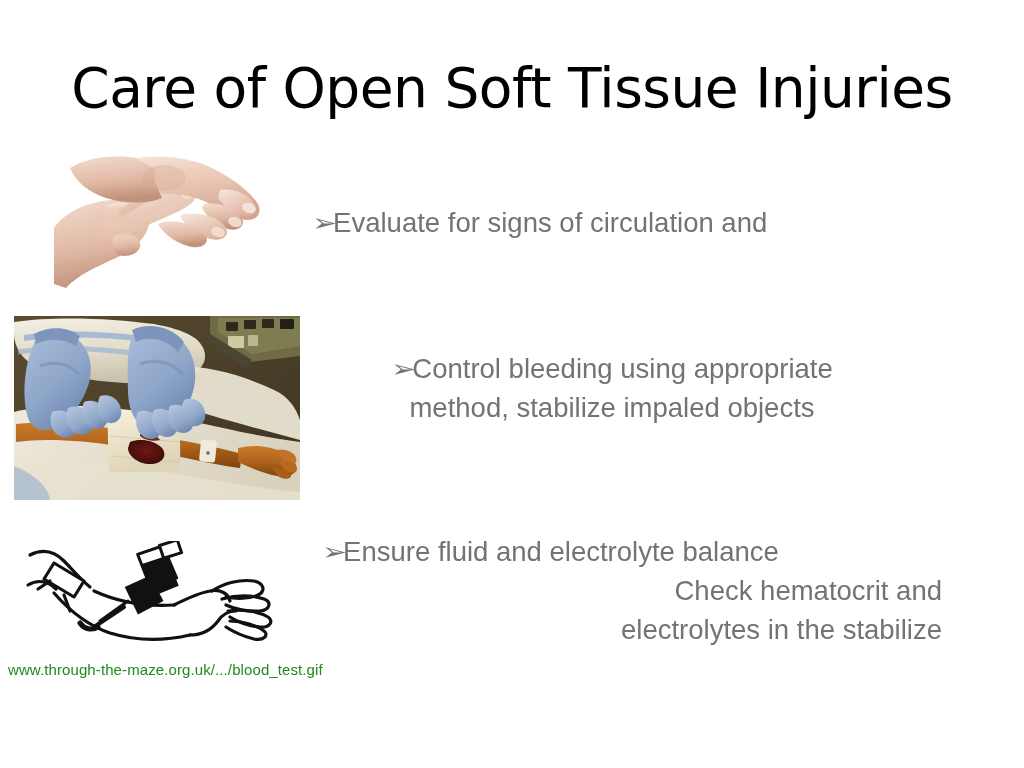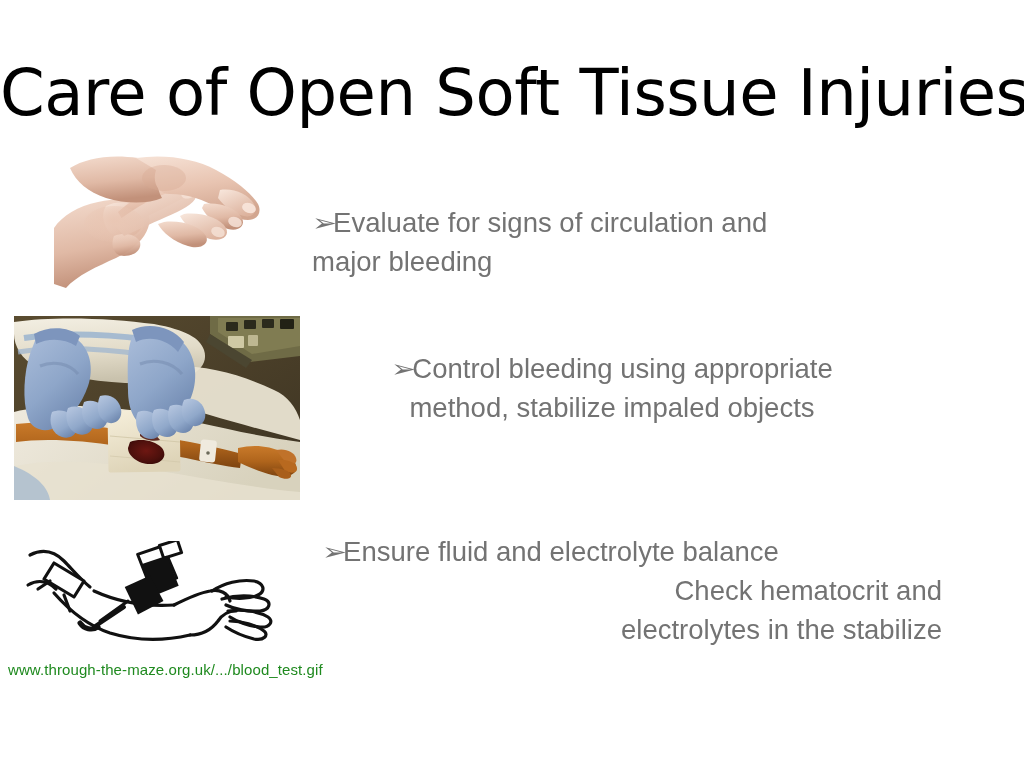--- a/index.html
+++ b/index.html
@@ -22,21 +22,21 @@
   }
 
   
   .slide-title {
     position: absolute;
     left: 0;
     top: 58px;
     width: 1024px;
     text-align: center;
     font-family: "DejaVu Sans", sans-serif;
-    font-size: 64px;
+    font-size: 55px;
     font-weight: 400;
     letter-spacing: -0.5px;
     line-height: 1.1;
     white-space: nowrap;
     color: #000000;
   }
 
   
   .bullet-block {
     position: absolute;
@@ -353,23 +353,20 @@
       <path d="M56 82 C60 88 68 90 74 86" fill="none" stroke="#111111" stroke-width="5" stroke-linecap="round"></path>
     </svg>
   </div>
 
   <div id="source-caption">www.through-the-maze.org.uk/.../blood_test.gif</div>
 
   <div class="bullet-block" id="bullet-1">
     <span class="bullet-row">
       <span class="bullet-marker">➢</span><span class="bullet-text">Evaluate for signs of circulation and</span>
     </span>
-    <span class="bullet-row">
-      <span class="bullet-text">major bleeding</span>
-    </span>
   </div>
 
   <div class="bullet-block" id="bullet-2">
     <span class="bullet-row">
       <span class="bullet-marker">➢</span><span class="bullet-text">Control bleeding using appropriate</span>
     </span>
     <span class="bullet-row">
       <span class="bullet-text">method, stabilize impaled objects</span>
     </span>
   </div>

